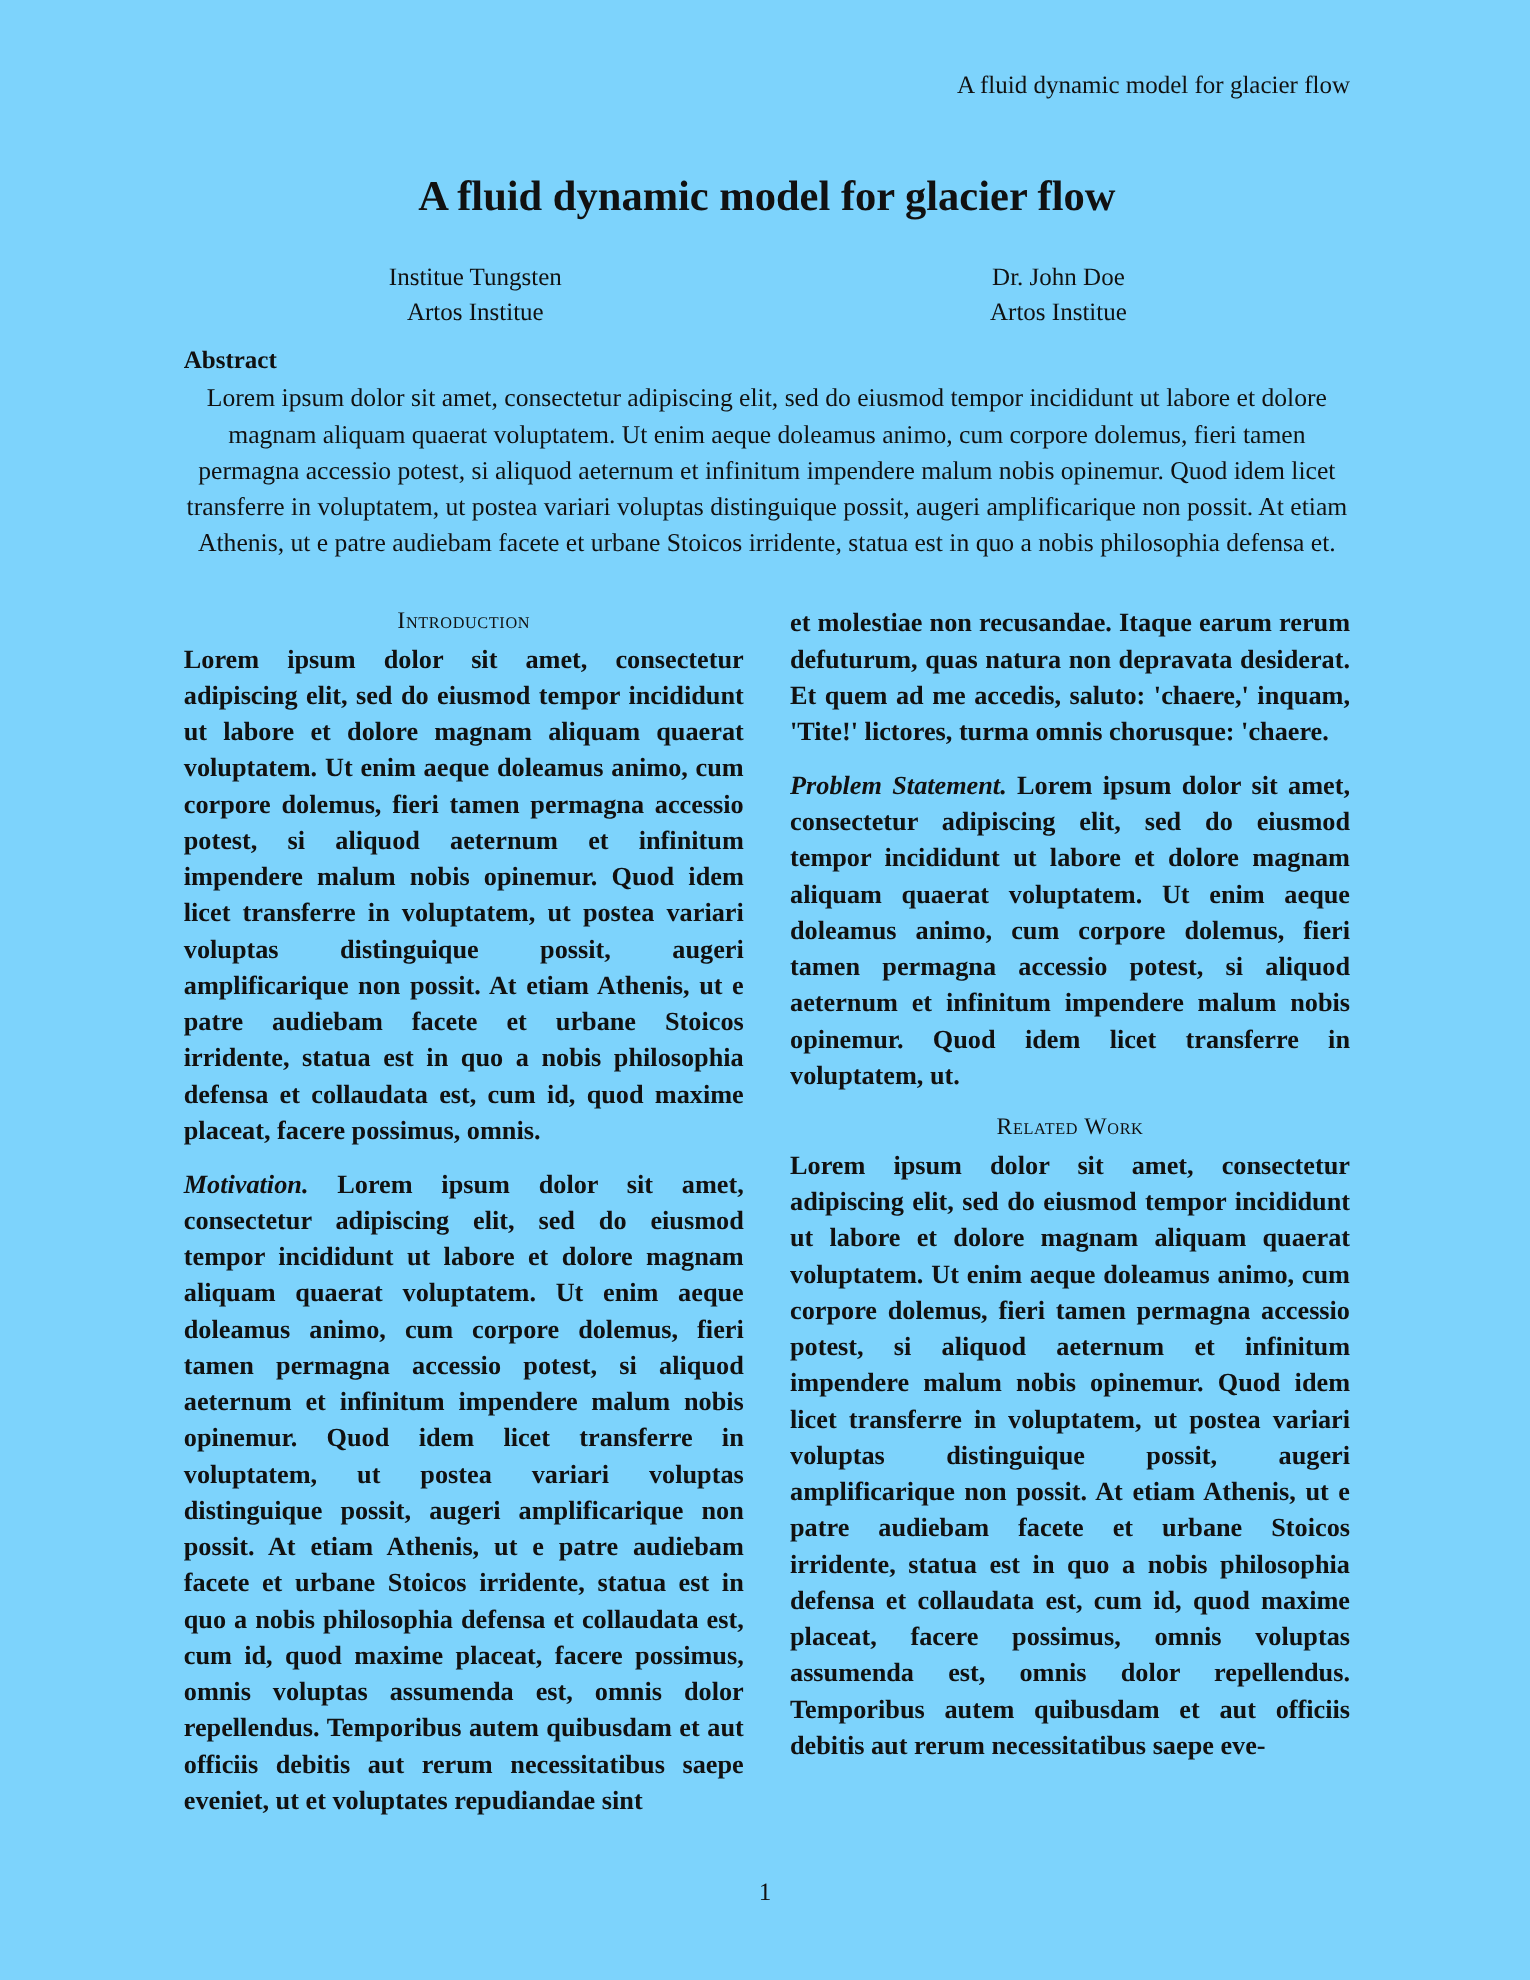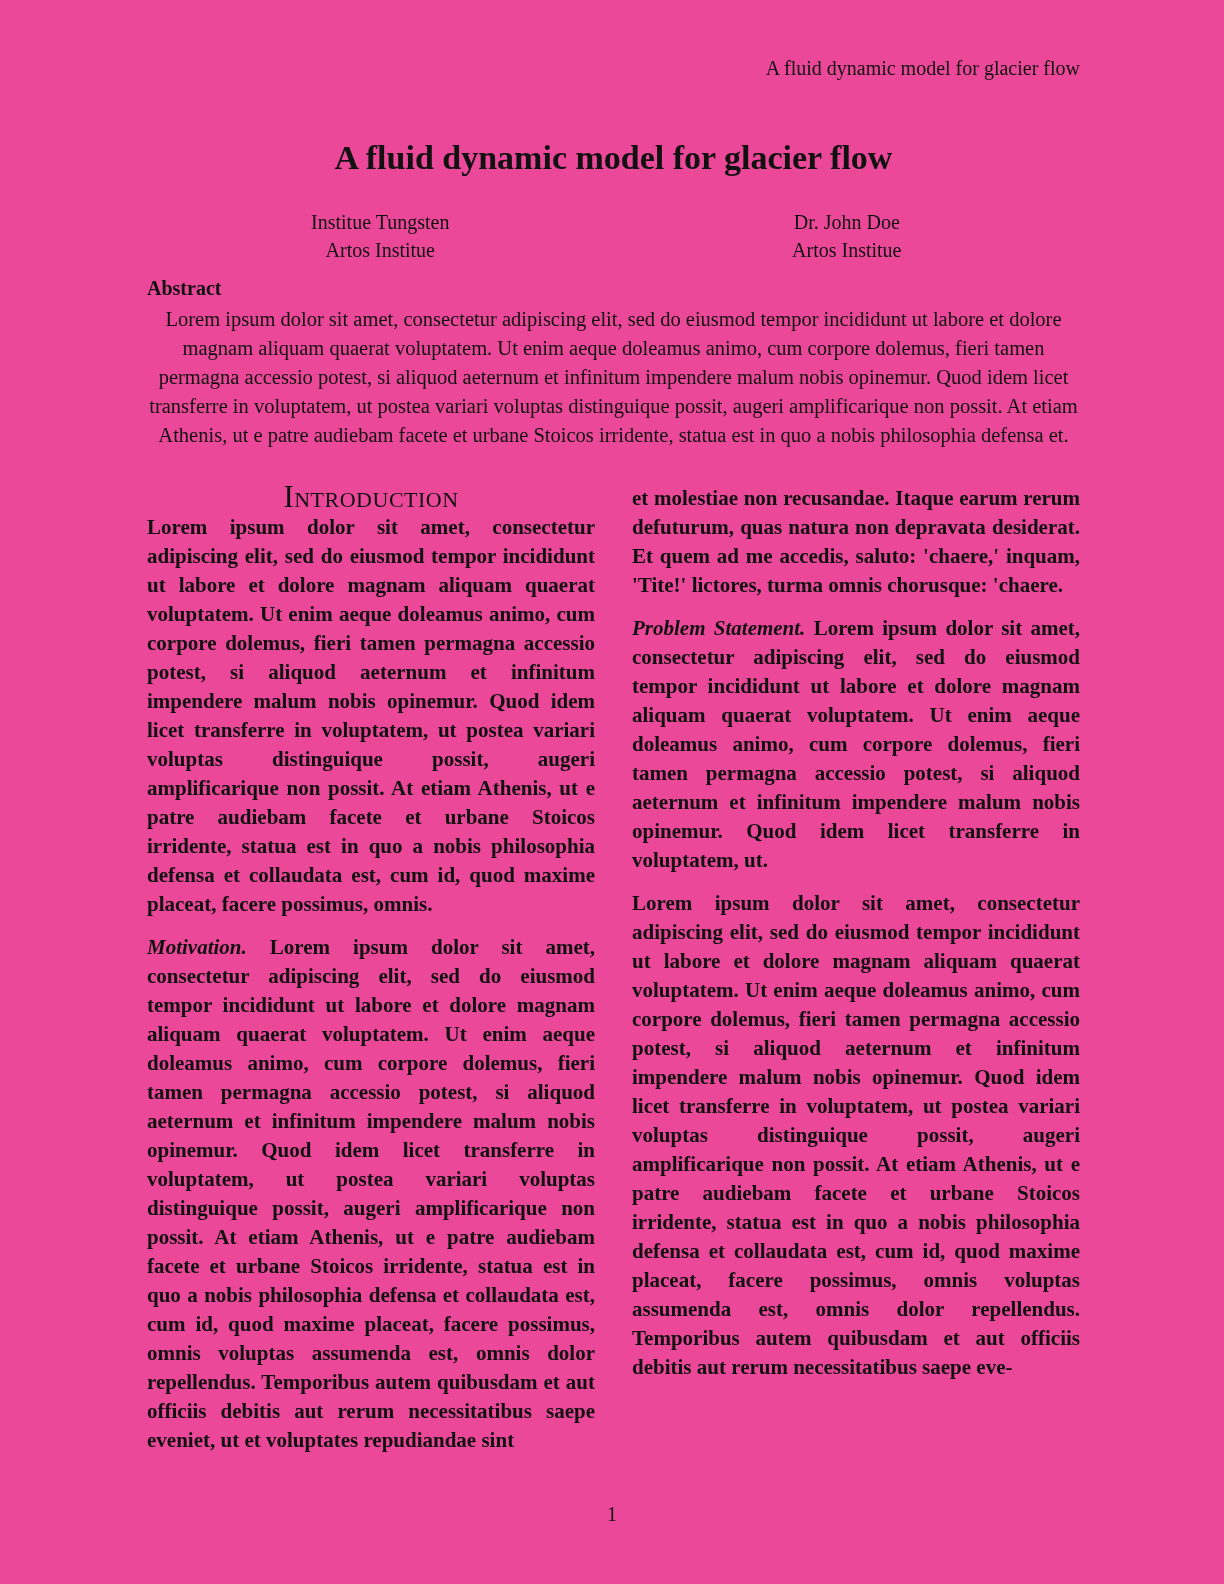--- a/index.html
+++ b/index.html
@@ -5,21 +5,21 @@
   html, body {
     margin: 0;
     padding: 0;
     background: #ffffff;
   }
   .page {
     position: relative;
     width: 1224px;
     height: 1584px;
     margin: 0 auto;
-    background: #ec4899;
+    background: #7dd3fc;
     color: #111111;
     font-family: "Liberation Serif", "DejaVu Serif", serif;
     box-sizing: border-box;
     padding: 56px 144px 0 147px;
     overflow: hidden;
   }
   .running-header {
     text-align: right;
     font-size: 20px;
     line-height: 24px;
@@ -58,21 +58,21 @@
     gap: 37px;
     margin-top: 34px;
   }
   .column {
     flex: 1;
     min-width: 0;
   }
   .section-heading {
     margin: 10px 0 3px 0;
     text-align: center;
-    font-size: 31px;
+    font-size: 19px;
     line-height: 26px;
     font-weight: 400;
     font-variant: small-caps;
     letter-spacing: 0.5px;
   }
   .section-heading.first {
     margin-top: 0;
   }
   .column p {
     margin: 0 0 14px 0;
@@ -124,20 +124,21 @@
 
     <div class="column">
       <h2 class="section-heading first">Introduction</h2>
       <p>Lorem ipsum dolor sit amet, consectetur adipiscing elit, sed do eiusmod tempor incididunt ut labore et dolore magnam aliquam quaerat voluptatem. Ut enim aeque doleamus animo, cum corpore dolemus, fieri tamen permagna accessio potest, si aliquod aeternum et infinitum impendere malum nobis opinemur. Quod idem licet transferre in voluptatem, ut postea variari voluptas distinguique possit, augeri amplificarique non possit. At etiam Athenis, ut e patre audiebam facete et urbane Stoicos irridente, statua est in quo a nobis philosophia defensa et collaudata est, cum id, quod maxime placeat, facere possimus, omnis.</p>
       <p><span class="runin">Motivation.</span> <span>Lorem ipsum dolor sit amet, consectetur adipiscing elit, sed do eiusmod tempor incididunt ut labore et dolore magnam aliquam quaerat voluptatem. Ut enim aeque doleamus animo, cum corpore dolemus, fieri tamen permagna accessio potest, si aliquod aeternum et infinitum impendere malum nobis opinemur. Quod idem licet transferre in voluptatem, ut postea variari voluptas distinguique possit, augeri amplificarique non possit. At etiam Athenis, ut e patre audiebam facete et urbane Stoicos irridente, statua est in quo a nobis philosophia defensa et collaudata est, cum id, quod maxime placeat, facere possimus, omnis voluptas assumenda est, omnis dolor repellendus. Temporibus autem quibusdam et aut officiis debitis aut rerum necessitatibus saepe eveniet, ut et voluptates repudiandae sint</span></p>
     </div>
 
     <div class="column">
       <p>et molestiae non recusandae. Itaque earum rerum defuturum, quas natura non depravata desiderat. Et quem ad me accedis, saluto: 'chaere,' inquam, 'Tite!' lictores, turma omnis chorusque: 'chaere.</p>
       <p><span class="runin">Problem Statement.</span> <span>Lorem ipsum dolor sit amet, consectetur adipiscing elit, sed do eiusmod tempor incididunt ut labore et dolore magnam aliquam quaerat voluptatem. Ut enim aeque doleamus animo, cum corpore dolemus, fieri tamen permagna accessio potest, si aliquod aeternum et infinitum impendere malum nobis opinemur. Quod idem licet transferre in voluptatem, ut.</span></p>
+      <h2 class="section-heading">Related Work</h2>
       <p>Lorem ipsum dolor sit amet, consectetur adipiscing elit, sed do eiusmod tempor incididunt ut labore et dolore magnam aliquam quaerat voluptatem. Ut enim aeque doleamus animo, cum corpore dolemus, fieri tamen permagna accessio potest, si aliquod aeternum et infinitum impendere malum nobis opinemur. Quod idem licet transferre in voluptatem, ut postea variari voluptas distinguique possit, augeri amplificarique non possit. At etiam Athenis, ut e patre audiebam facete et urbane Stoicos irridente, statua est in quo a nobis philosophia defensa et collaudata est, cum id, quod maxime placeat, facere possimus, omnis voluptas assumenda est, omnis dolor repellendus. Temporibus autem quibusdam et aut officiis debitis aut rerum necessitatibus saepe eve-</p>
     </div>
 
   </div>
 
   <div class="page-number">1</div>
 
 </div>
 
 </body></html>

